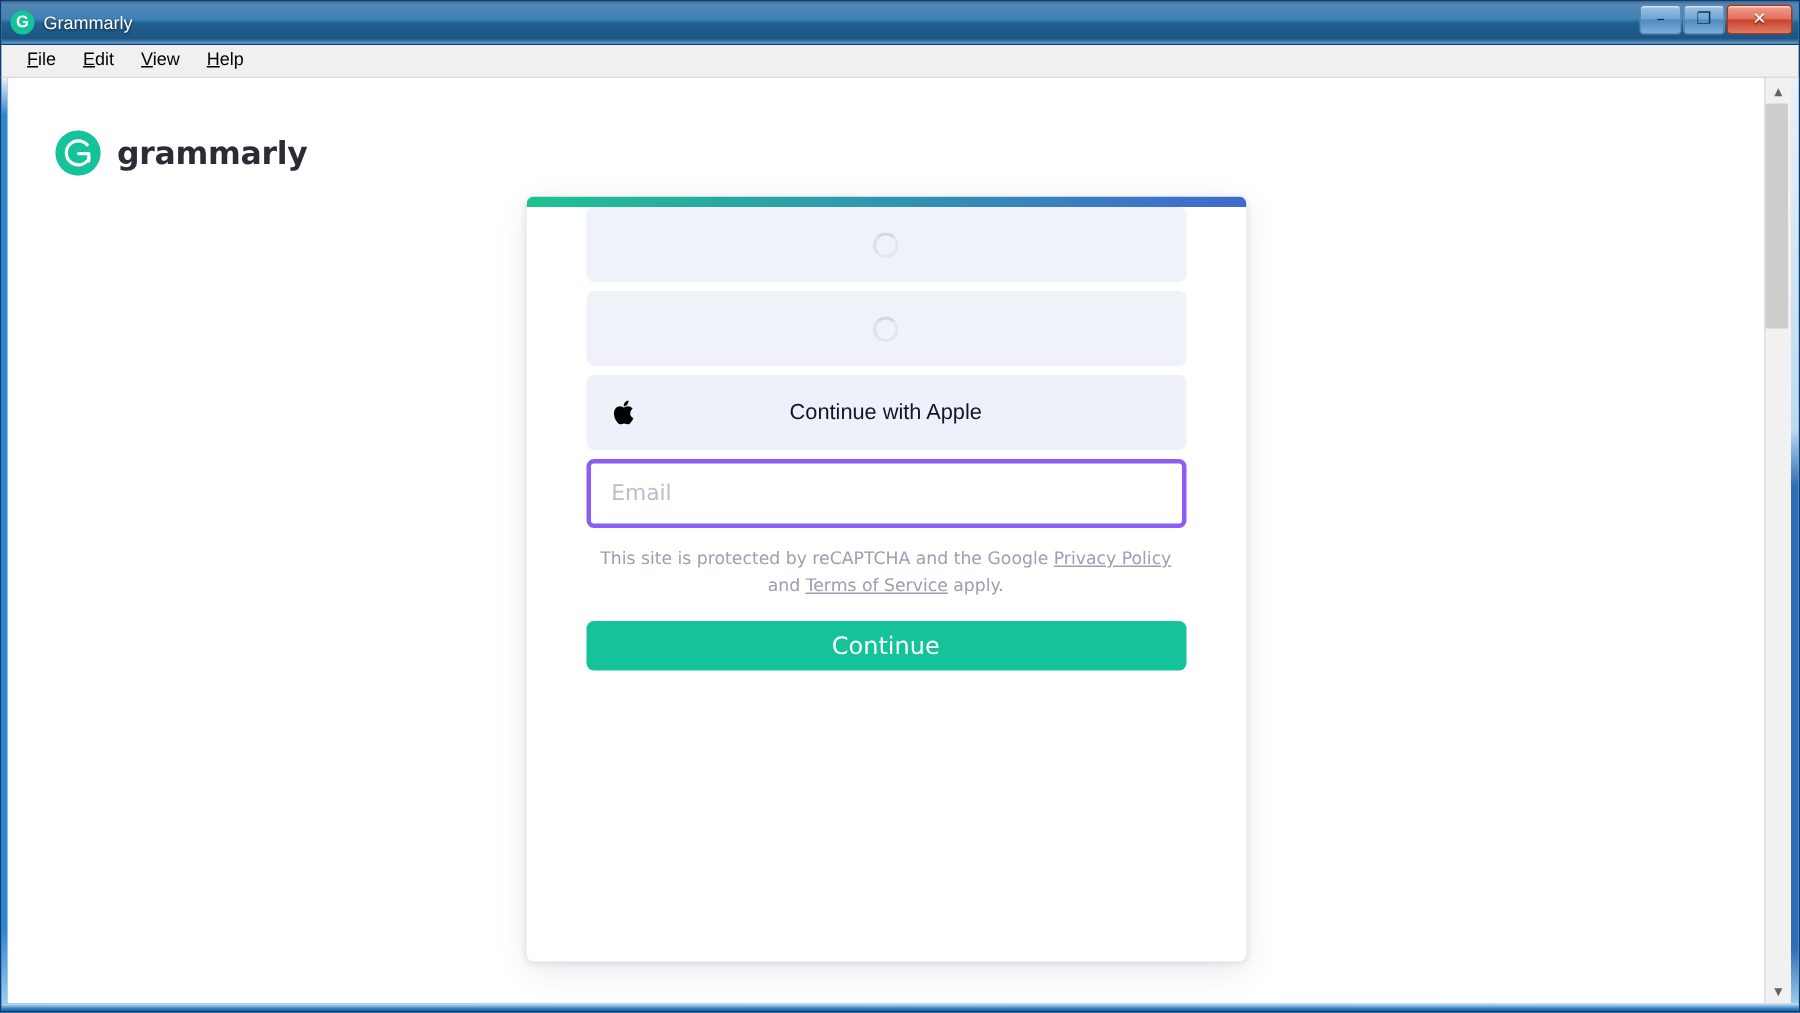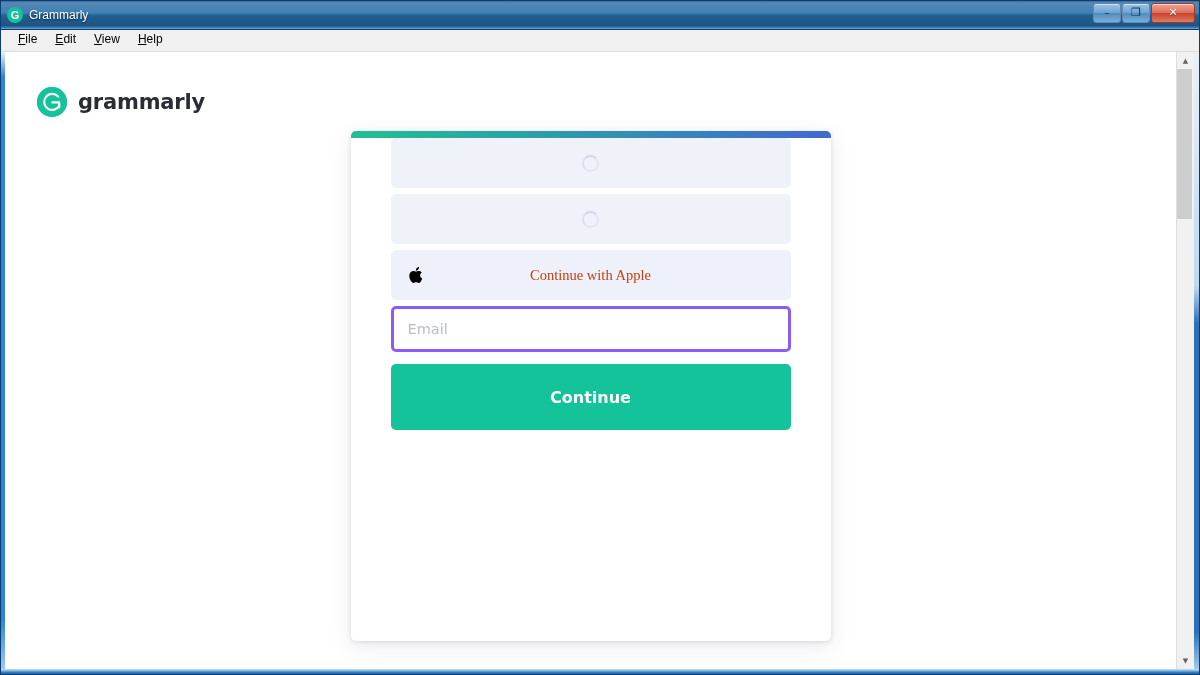--- a/index.html
+++ b/index.html
@@ -227,22 +227,22 @@
   .apple-glyph {
     position: absolute;
     left: 16px;
     top: 50%;
     transform: translateY(-50%);
     width: 16px; height: 19px;
     color: #000;
   }
   .sso-label {
     font-size: 14.5px;
-    color: #c2410c;
-    font-family: Liberation Serif, serif;
+    color: #0f172a;
+    font-family: Liberation Sans, sans-serif;
   }
 
   #or-divider {
     text-align: center;
     font-size: 10.5px;
     color: #8a8fa3;
     letter-spacing: .6px;
     margin: 17px 0 14px;
     font-family: "DejaVu Sans", sans-serif;
   }
@@ -269,30 +269,29 @@
     color: #9aa0b2;
     font-family: "DejaVu Sans", sans-serif;
   }
   #recaptcha-note a {
     color: #9aa0b2;
     text-decoration: underline;
   }
 
   #continue-btn {
     width: 100%;
-    height: 66px;
+    height: 33px;
     border: none;
     border-radius: 5px;
     background: #15c39a;
     color: #ffffff;
     font-size: 16px;
-    font-weight: 700;
+    font-weight: 400;
     cursor: pointer;
     font-family: "DejaVu Sans", sans-serif;
-    margin-top: 12px;
   }
 
   
   #page-scrollbar {
     flex: 0 0 17px;
     background: #f1f1f1;
     border-left: 1px solid #dedede;
     display: flex;
     flex-direction: column;
     justify-content: space-between;
@@ -373,20 +372,23 @@
                   <path fill="#000" d="M13.1 10.1c0-2 1.6-3 1.7-3.1-0.9-1.4-2.4-1.5-2.9-1.6-1.2-0.1-2.4 0.7-3 0.7-0.6 0-1.6-0.7-2.6-0.7-1.3 0-2.6 0.8-3.3 2-1.4 2.4-0.4 6 1 8 0.7 1 1.5 2.1 2.5 2 1-0 1.4-0.6 2.6-0.6 1.2 0 1.5 0.6 2.6 0.6 1.1-0 1.8-1 2.4-2 0.8-1.1 1.1-2.2 1.1-2.3-0-0-2.1-0.8-2.1-3z"></path>
                   <path fill="#000" d="M11.2 4.1c0.5-0.7 0.9-1.6 0.8-2.6-0.8 0-1.8 0.5-2.4 1.3-0.5 0.6-0.9 1.6-0.8 2.5 0.9 0.1 1.8-0.5 2.4-1.2z"></path>
                 </svg>
               </span>
               <span class="sso-label">Continue with Apple</span>
             </div>
 
 
             <input id="email-input" type="text" placeholder="Email" style="">
 
+            <div id="recaptcha-note">
+              <span>This site is protected by reCAPTCHA and the Google </span><a href="#">Privacy Policy</a><span> and </span><a href="#">Terms of Service</a><span> apply.</span>
+            </div>
 
             <button id="continue-btn" style="background: rgb(21, 195, 154);">Continue</button>
 
           </div>
         </div>
       </div>
     </div>
 
     <div id="page-scrollbar">
       <div id="sb-col">

